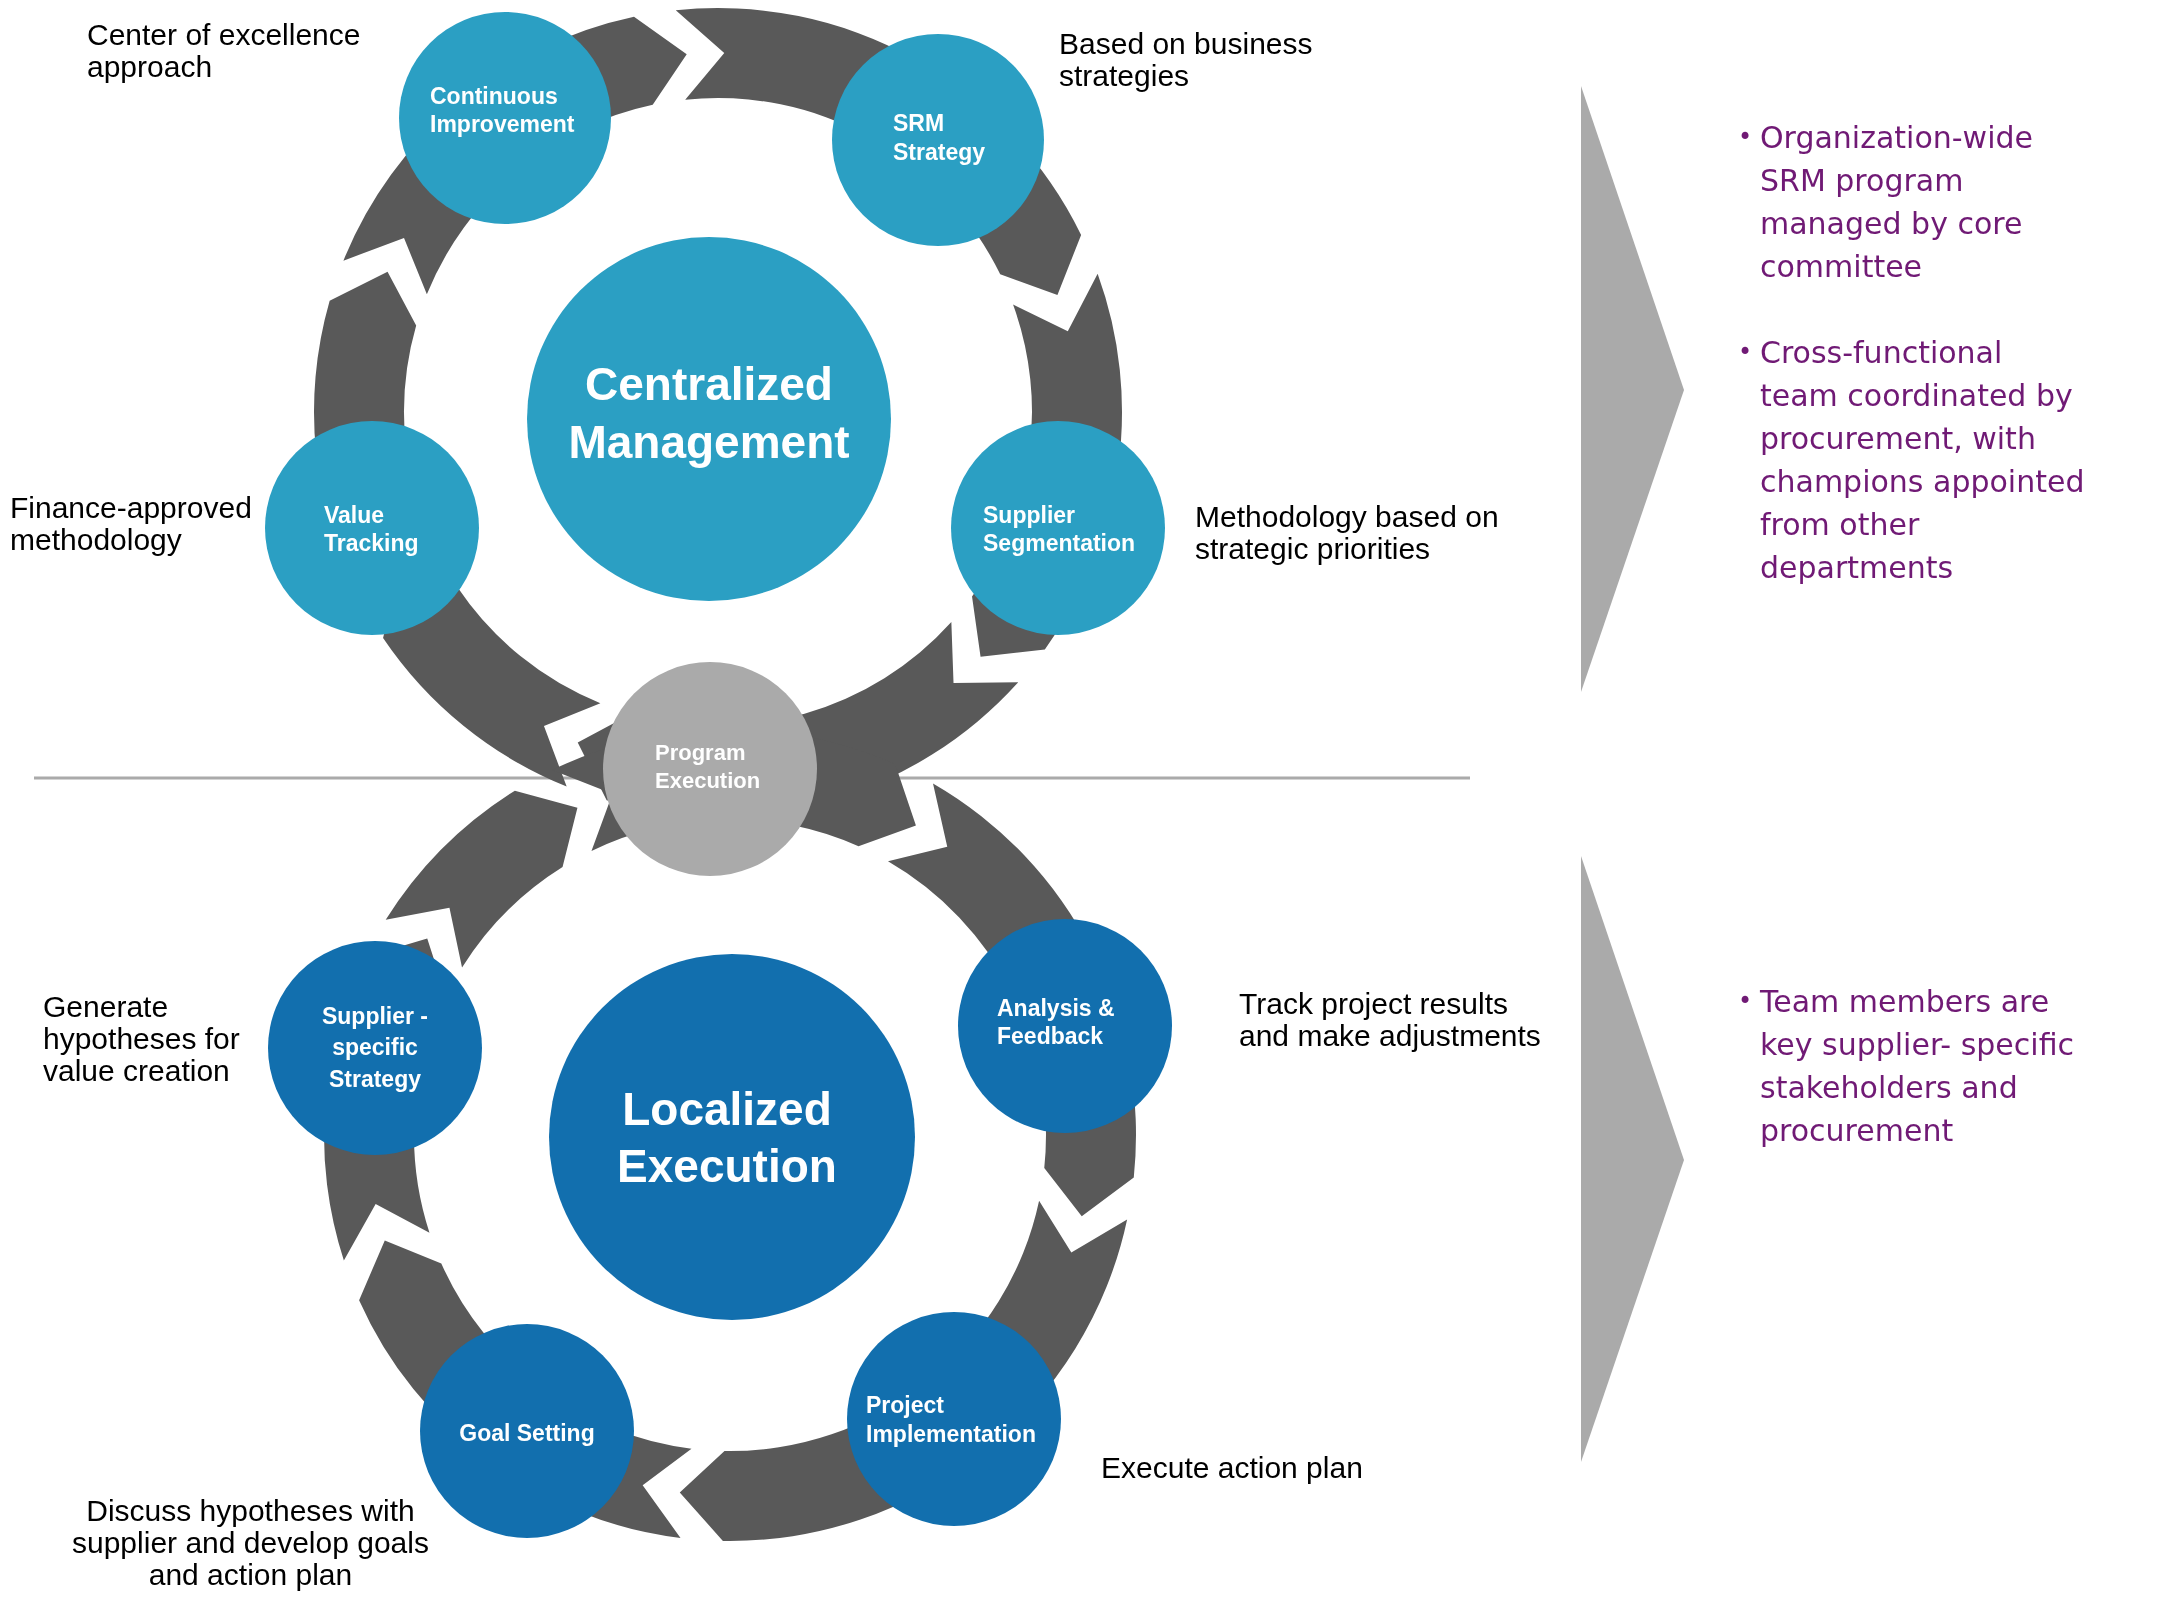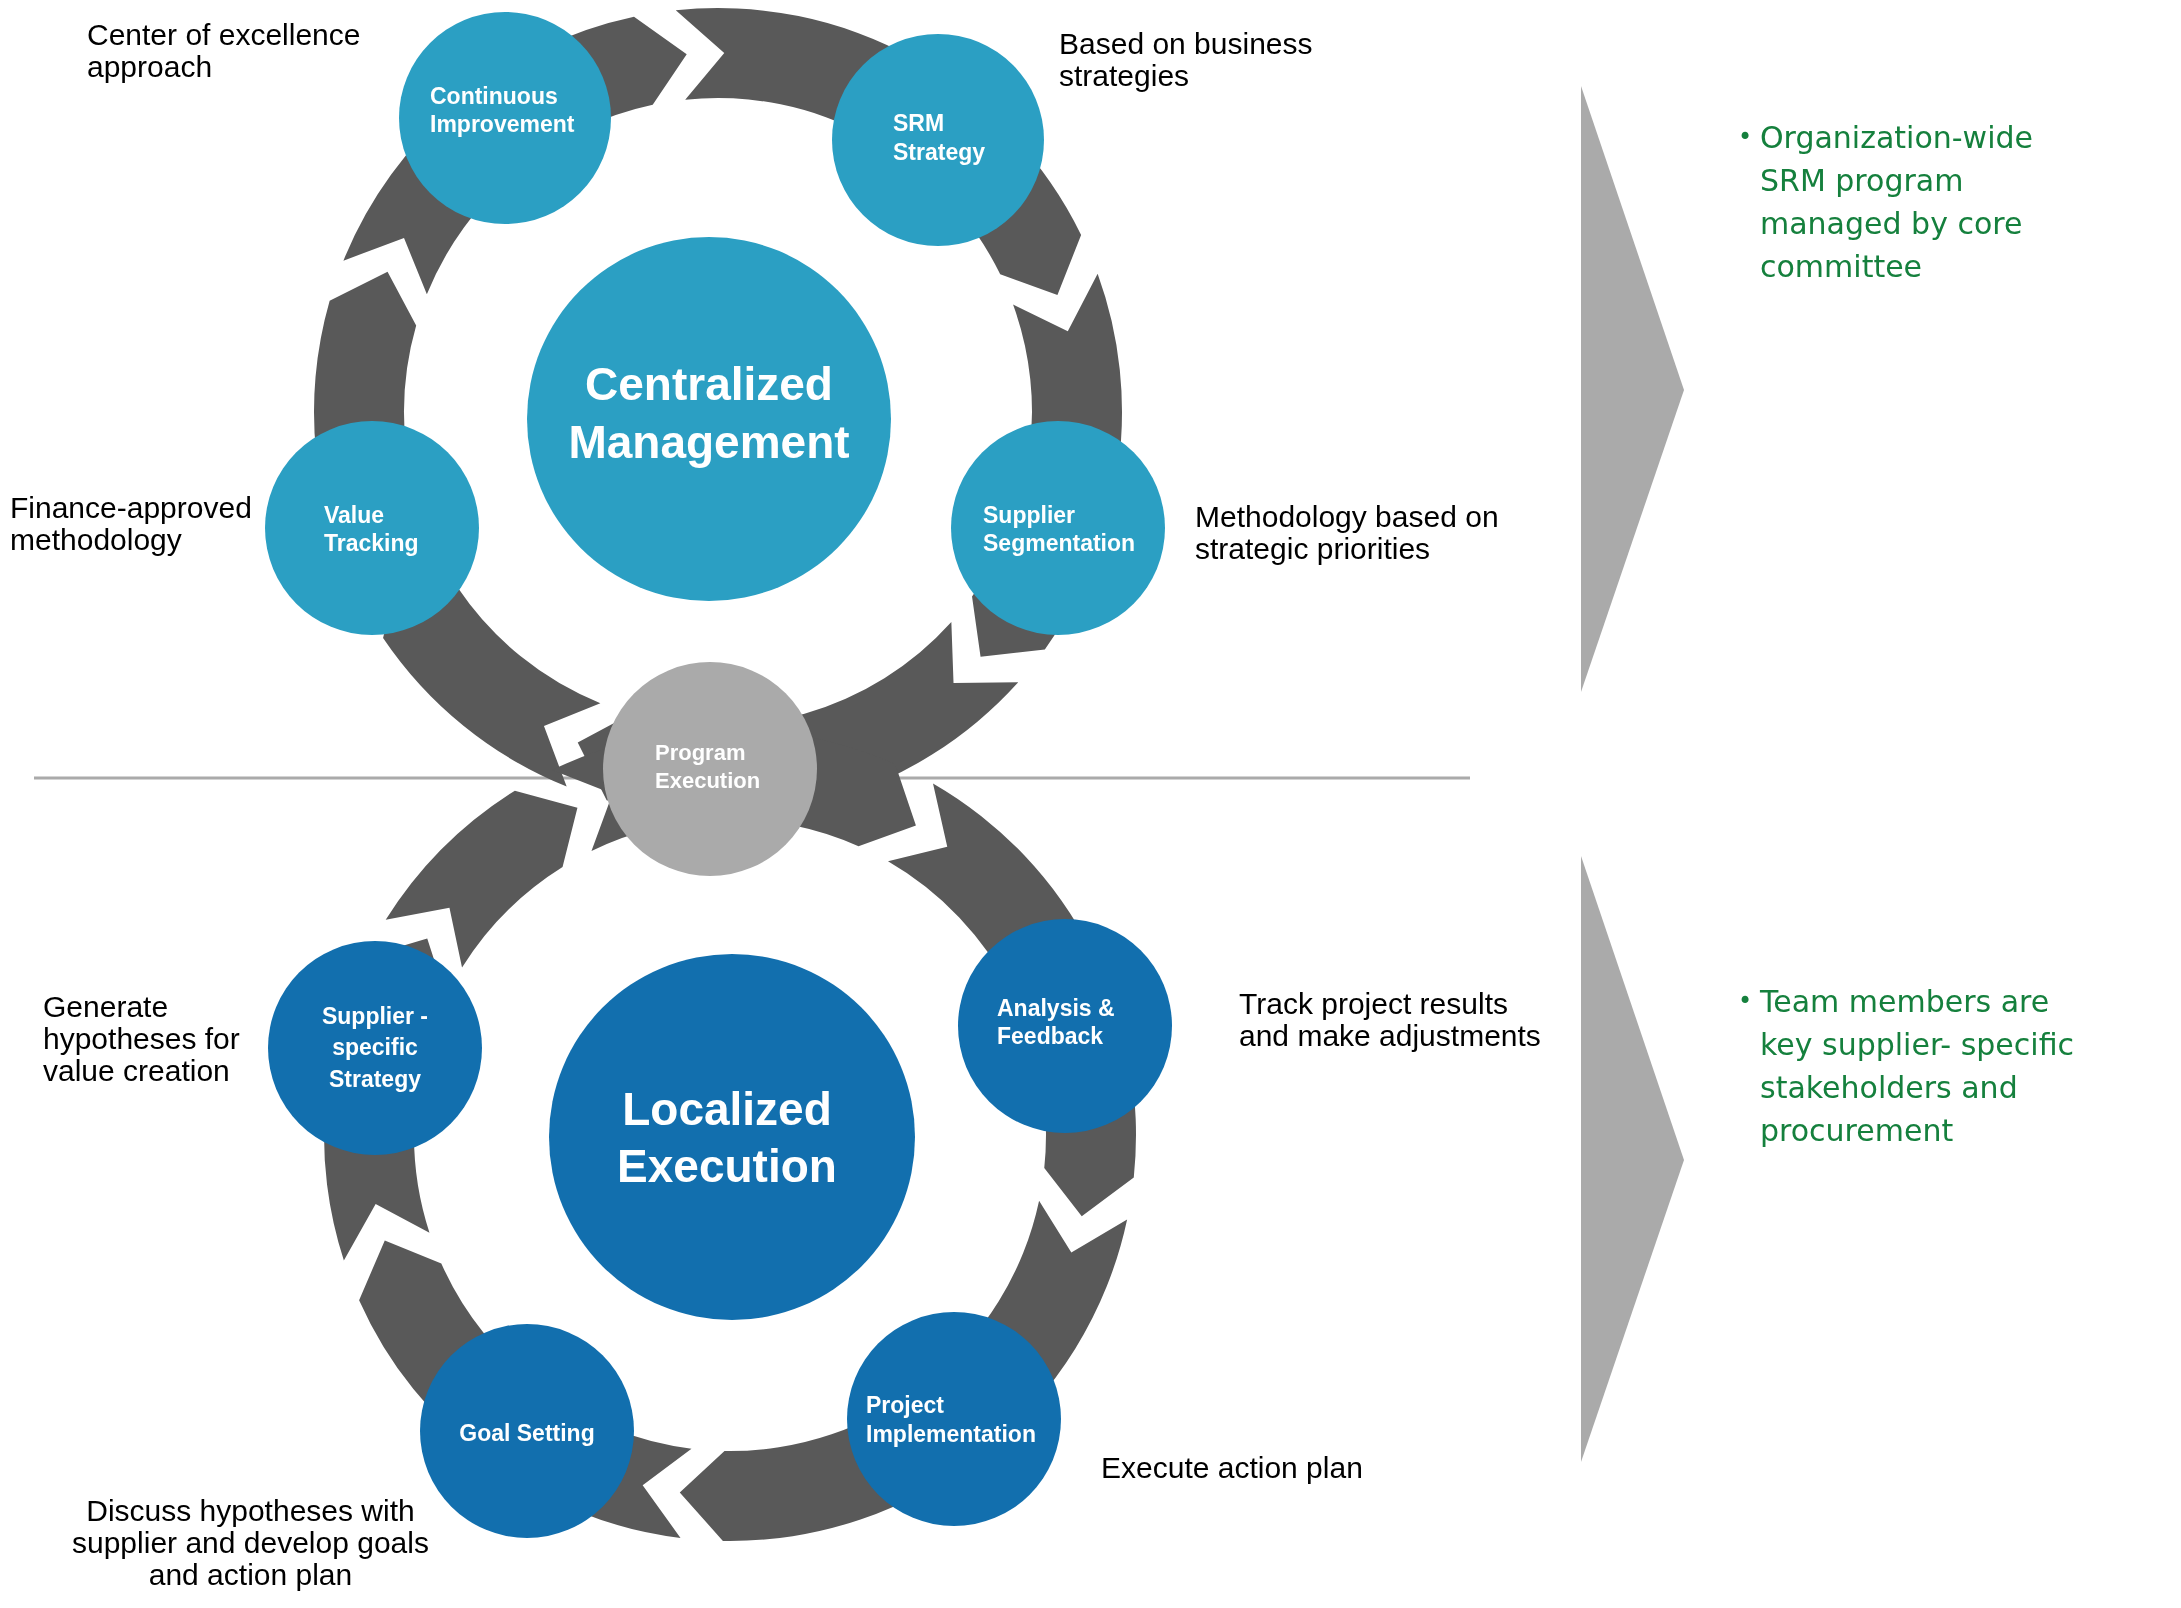--- a/index.html
+++ b/index.html
@@ -2,21 +2,21 @@
 <html><head>
 <meta charset="utf-8">
 <style>
   html, body { margin: 0; padding: 0; background: #ffffff; }
   body { width: 2181px; height: 1608px; position: relative; overflow: hidden;
          font-family: "Liberation Sans", sans-serif; color: #000; }
   #diagram { position: absolute; left: 0; top: 0; width: 2181px; height: 1608px; }
   .note { position: absolute; font-family: "Liberation Sans", sans-serif; font-size: 30px;
           line-height: 32px; color: #000; white-space: pre-line; }
   .bullets { position: absolute; font-family: "DejaVu Sans", sans-serif; font-size: 30px;
-             line-height: 43px; color: #15803d; }
+             line-height: 43px; color: #701a75; }
   .bullet-item { position: relative; padding-left: 22px; margin-bottom: 43px; white-space: pre-line; }
   .bullet-item::before { content: "\2022"; position: absolute; left: 0; top: 0; font-size: 24px; }
   .node-label { font-family: "Liberation Sans", sans-serif; font-weight: bold; fill: #ffffff; }
 </style>
 </head>
 <body>
 
 <svg id="diagram" xmlns="http://www.w3.org/2000/svg" width="2181" height="1608" viewBox="0 0 2181 1608">
 
   <line x1="34" y1="778" x2="1470" y2="778" stroke="#aaaaaa" stroke-width="3"></line>
@@ -156,19 +156,25 @@
 <div class="note" style="left:1075px; top:1452px;margin-left:26px;">Execute action plan</div>
 <div class="note" style="left:72px; top:1495px;text-align:center;">Discuss hypotheses with
 supplier and develop goals
 and action plan</div>
 
 <div class="bullets" style="left:1738px; top:116px; width:440px;">
   <div class="bullet-item">Organization-wide
 SRM program
 managed by core
 committee</div>
+  <div class="bullet-item">Cross-functional
+team coordinated by
+procurement, with
+champions appointed
+from other
+departments</div>
 </div>
 <div class="bullets" style="left:1738px; top:980px; width:443px;">
   <div class="bullet-item">Team members are
 key supplier- specific
 stakeholders and
 procurement</div>
 </div>
 
 </body></html>

